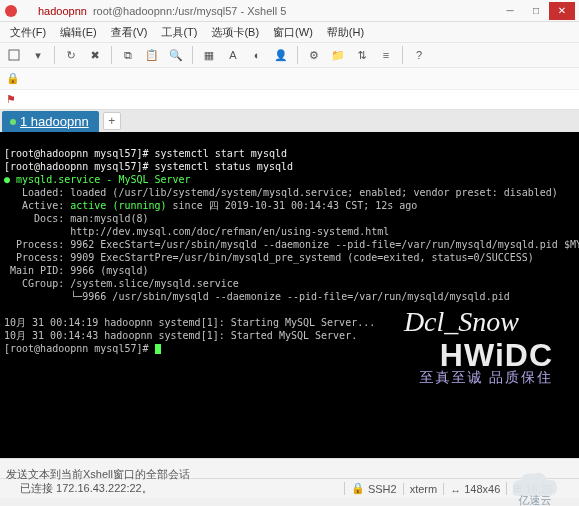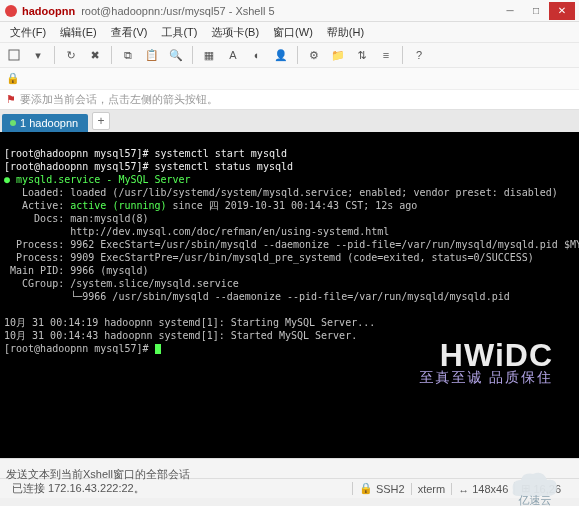--- a/index.html
+++ b/index.html
@@ -1,41 +1,41 @@
 <!DOCTYPE html>
 <html><head>
 <meta charset="utf-8">
 <style>
 * { margin: 0; padding: 0; box-sizing: border-box; }
 body { width: 579px; height: 506px; font-family: "Microsoft YaHei", Arial, sans-serif; font-size: 11px; background: #f0f0f0; position: relative; overflow: hidden; }
 .titlebar { height: 22px; background: #f8f8f8; display: flex; align-items: center; padding: 0 4px; border-bottom: 1px solid #ddd; }
 .titlebar .app-icon { width: 14px; height: 14px; margin-right: 4px; }
-.titlebar .title-left { color: #a00; font-weight: bold; font-size: 11px; }
+.titlebar .title-left { color: #a00; font-weight: normal; font-size: 11px; margin-left: 16px; }
 .titlebar .title-rest { color: #666; font-size: 11px; margin-left: 6px; }
 .titlebar .win-controls { margin-left: auto; display: flex; }
 .titlebar .win-btn { width: 26px; height: 18px; display: flex; align-items: center; justify-content: center; font-size: 10px; color: #555; }
 .titlebar .win-btn.close { background: #c83030; color: #fff; }
 .menubar { height: 20px; background: #f8f8f8; display: flex; align-items: center; padding: 0 6px; gap: 6px; color: #333; }
 .menubar span { padding: 0 4px; cursor: default; }
 .toolbar { height: 26px; background: #f8f8f8; display: flex; align-items: center; padding: 0 4px; gap: 4px; border-top: 1px solid #e8e8e8; border-bottom: 1px solid #e8e8e8; }
 .toolbar .tbtn { width: 20px; height: 20px; display: flex; align-items: center; justify-content: center; color: #555; }
 .toolbar .sep { width: 1px; height: 18px; background: #ccc; margin: 0 2px; }
 .addressbar { height: 22px; background: #fafafa; display: flex; align-items: center; padding: 0 6px; color: #888; font-size: 11px; border-bottom: 1px solid #eee; }
 .addressbar .lock { margin-right: 4px; color: #999; }
 .tipbar { height: 20px; background: #fff; display: flex; align-items: center; padding: 0 6px; color: #999; font-size: 11px; border-bottom: 1px solid #e0e0e0; }
 .tipbar .flag { margin-right: 4px; color: #c33; }
 .tabbar { height: 22px; background: #e8e8e8; display: flex; align-items: flex-end; padding: 0 2px; }
-.tab { background: #2a7ab0; color: #fff; padding: 3px 10px 3px 8px; font-size: 11px; border-radius: 2px 2px 0 0; display: flex; align-items: center; gap: 4px; }
+.tab { background: #2a7ab0; color: #fff; padding: 3px 10px 3px 8px; font-size: 13px; border-radius: 2px 2px 0 0; display: flex; align-items: center; gap: 4px; text-decoration: underline; }
 .tab .dot { width: 6px; height: 6px; border-radius: 50%; background: #6ee06e; }
 .tab-add { width: 18px; height: 18px; background: #fff; border: 1px solid #ccc; margin-left: 4px; margin-bottom: 2px; display: flex; align-items: center; justify-content: center; font-size: 12px; color: #666; border-radius: 2px; }
 .terminal { background: #000; color: #c0c0c0; font-family: "Consolas", monospace; font-size: 10px; line-height: 13px; padding: 2px 4px; height: 326px; overflow: hidden; position: relative; white-space: pre; }
 .terminal .gr { color: #55ff55; }
 .terminal .wh { color: #eee; }
 .pathline { height: 20px; background: #f4f4f4; padding: 8px 6px; color: #555; font-size: 11px; border-top: 1px solid #ddd; }
-.statusbar { height: 20px; background: #f4f4f4; display: flex; align-items: center; padding: 0 12px; color: #555; font-size: 11px; border-top: 1px solid #ddd; }
+.statusbar { height: 20px; background: #f4f4f4; display: flex; align-items: center; padding: 0 20px; color: #555; font-size: 11px; border-top: 1px solid #ddd; }
 .statusbar .left { flex: 1; }
 .statusbar .seg { padding: 0 6px; border-left: 1px solid #ccc; display: flex; align-items: center; gap: 3px; }
 .watermark1 { position: absolute; right: 60px; bottom: 130px; color: #fff; font-family: "Brush Script MT", cursive; font-size: 28px; font-style: italic; opacity: 0.95; pointer-events: none; }
 .watermark2 { position: absolute; right: 26px; bottom: 96px; color: #fff; font-family: Liberation Sans, sans-serif; font-size: 32px; font-weight: 700; letter-spacing: 1px; opacity: 0.92; pointer-events: none; }
 .watermark3 { position: absolute; right: 26px; bottom: 74px; color: #c4b5fd; font-family: "Microsoft YaHei"; font-size: 14px; letter-spacing: 2px; opacity: 0.9; pointer-events: none; }
 .cloud-badge { position: absolute; right: 2px; bottom: 0; width: 84px; height: 42px; pointer-events: none; }
 .cursor-box { display: inline-block; width: 6px; height: 10px; background: #55ff55; vertical-align: middle; }
 </style>
 </head>
 <body>
@@ -92,21 +92,20 @@
   <div class="sep"></div>
   <div class="tbtn">?</div>
 </div>
 
 <div class="addressbar">
   <span class="lock">🔒</span>
 </div>
 
 <div class="tipbar">
   <span class="flag">⚑</span>
-  <span>要添加当前会话，点击左侧的箭头按钮。</span>
 </div>
 
 <div class="tabbar">
   <div class="tab">
     <span class="dot"></span>
     <span>1 hadoopnn</span>
   </div>
   <div class="tab-add">+</div>
 </div>
 
@@ -120,20 +119,21 @@
 <span>           http://dev.mysql.com/doc/refman/en/using-systemd.html</span>
 <span>  Process: 9962 ExecStart=/usr/sbin/mysqld --daemonize --pid-file=/var/run/mysqld/mysqld.pid $MYSQLD_OPTS (code=exited, status=0/SUCCESS)</span>
 <span>  Process: 9909 ExecStartPre=/usr/bin/mysqld_pre_systemd (code=exited, status=0/SUCCESS)</span>
 <span> Main PID: 9966 (mysqld)</span>
 <span>   CGroup: /system.slice/mysqld.service</span>
 <span>           └─9966 /usr/sbin/mysqld --daemonize --pid-file=/var/run/mysqld/mysqld.pid</span>
 <span></span>
 <span>10月 31 00:14:19 hadoopnn systemd[1]: Starting MySQL Server...</span>
 <span>10月 31 00:14:43 hadoopnn systemd[1]: Started MySQL Server.</span>
 <span><span>[root@hadoopnn mysql57]# </span><span class="cursor-box"></span></span>
+  <div class="watermark1">Dcl_Snow</div>
   <div class="watermark2">HWiDC</div>
   <div class="watermark3">至真至诚 品质保住</div>
 </div>
 
 <div class="pathline">
   <span>发送文本到当前Xshell窗口的全部会话</span>
 </div>
 
 <div class="statusbar">
   <div class="left">已连接 172.16.43.222:22。</div>

